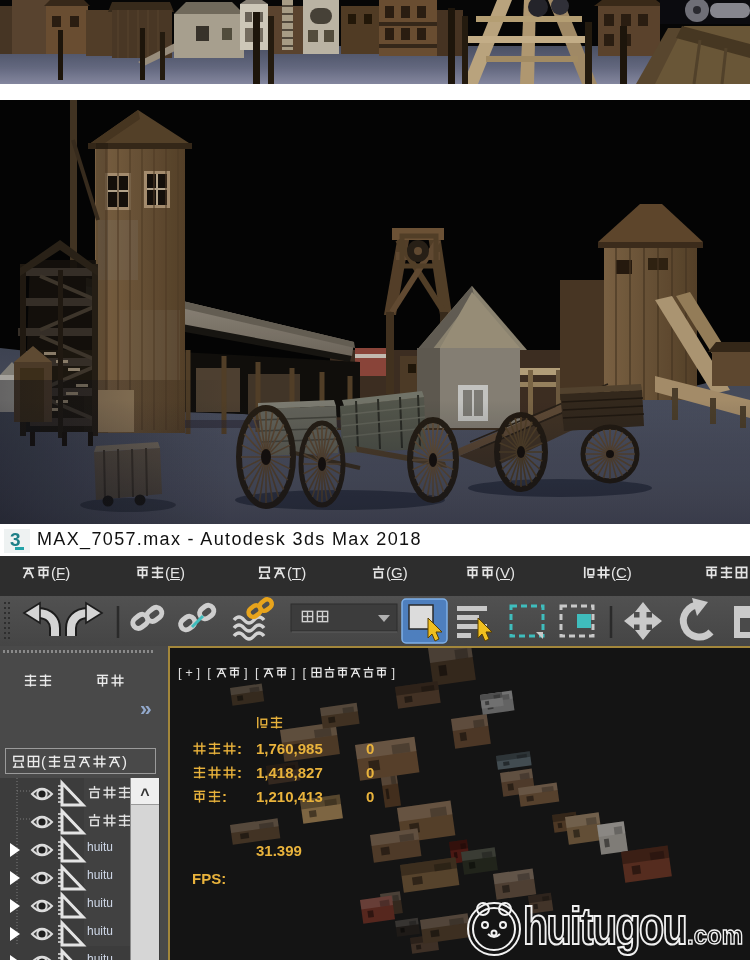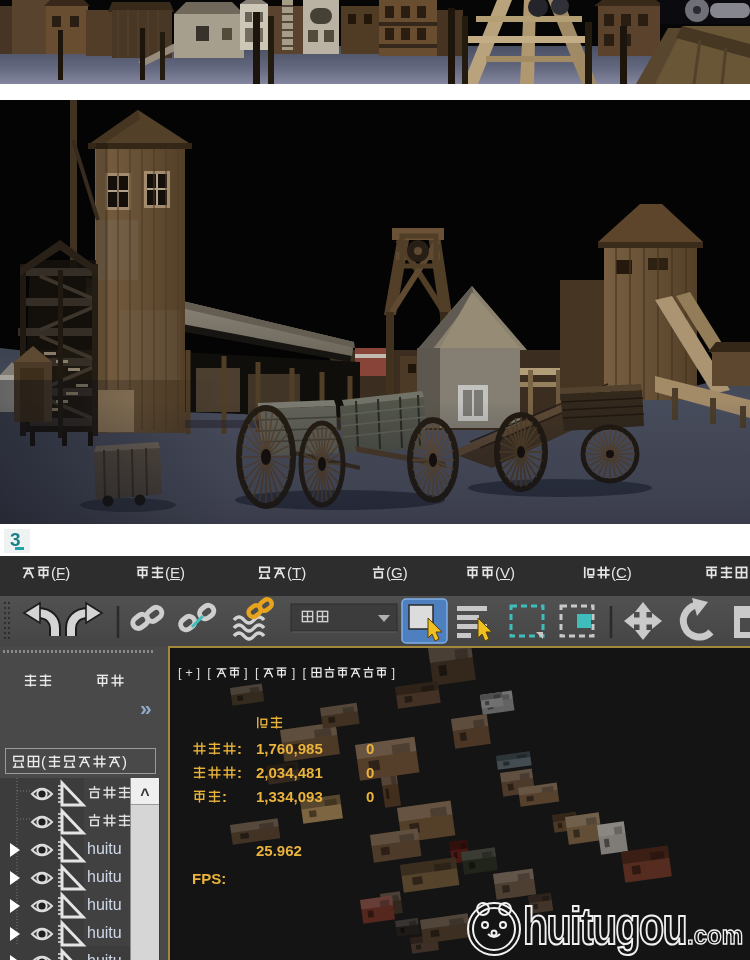--- a/index.html
+++ b/index.html
@@ -16,21 +16,21 @@
 #lpanel{position:absolute;left:0;top:0;width:168px;height:314px;background:#494949;}
 #dots{position:absolute;left:3px;top:4px;width:152px;height:3px;background-image:repeating-linear-gradient(90deg,#8a8a8a 0 2px,transparent 2px 4px);}
 .tab{position:absolute;top:26px;font-size:15px;font-weight:bold;color:#ebebeb;letter-spacing:2px;}
 #chev{position:absolute;left:140px;top:50px;font-size:21px;font-weight:bold;color:#93a9cc;}
 #namebox{position:absolute;left:5px;top:102px;width:151px;height:26px;border:1px solid #9a9a9a;color:#ececec;font-size:15px;line-height:26px;padding-left:5px;letter-spacing:1px;box-sizing:border-box;overflow:hidden;white-space:nowrap;}
 #list{position:absolute;left:0;top:132px;width:160px;height:182px;background:#3c3c3c;overflow:hidden;}
 #sbar{position:absolute;left:130px;top:132px;width:28px;height:182px;background:#d6d6d6;border-left:1px solid #8a8a8a;}
 #sbtn{width:28px;height:26px;background:#efefef;border-bottom:1px solid #9a9a9a;color:#333;font-size:16px;font-weight:bold;text-align:center;line-height:34px;}
 .row{position:absolute;left:0;width:160px;height:28px;}
 .row .etxt{position:absolute;left:87px;top:4px;font-size:15px;color:#e4e4e4;}
-.row .htxt{position:absolute;left:87px;top:4px;font-size:16px;color:#cfd8e8;}
+.row .htxt{position:absolute;left:87px;top:4px;font-size:12px;color:#cfd8e8;}
 .arr{position:absolute;left:10px;top:7px;width:0;height:0;border-left:10px solid #fff;border-top:7px solid transparent;border-bottom:7px solid transparent;}
 #vlabel{position:absolute;left:8px;top:17px;font-size:13px;color:#dcdcdc;}
 #vlabel .cjk{color:#f2f2f2;}
 .stat{position:absolute;font-size:15px;font-weight:bold;color:#e9b33c;font-family:"Liberation Sans",sans-serif;}
 #wmark{position:absolute;left:288px;top:244px;}
 #vobj{position:absolute;left:0;top:0;filter:brightness(0.82) saturate(0.92);}
 .cjk{white-space:nowrap;}
 </style></head>
 <body>
 <svg id="banner" width="750" height="84" viewBox="0 0 750 84" style="filter:blur(0.4px) brightness(0.95)">
@@ -449,20 +449,21 @@
 </linearGradient>
 <rect y="300" width="750" height="124" fill="url(#vig)"></rect>
 <rect y="280" width="230" height="144" fill="url(#vigL)"></rect>
 </svg>
 <div id="titlebar">
  <svg id="maxicon" width="26" height="26" viewBox="0 0 26 26">
   <rect x="0" y="2" width="26" height="24" fill="#eef2f2"></rect>
   <text x="6" y="19" font-size="19" font-weight="bold" fill="#1d7f87" font-family="Liberation Sans">3</text>
   <rect x="11" y="20" width="9" height="3" fill="#23a3a8"></rect>
  </svg>
+ <span class="txt">MAX_7057.max - Autodesk 3ds Max 2018</span>
 </div>
 <div id="menubar">
  <span class="mi" style="left:21px"><span class="cjk"><svg width="15" height="15" viewBox="0 0 16 16" style="vertical-align:-0.13em" fill="none" stroke="currentColor" stroke-width="1.8">
           <line x1="2" y1="3.5" x2="14" y2="3.5"></line>
           <line x1="8" y1="3.5" x2="3" y2="14"></line>
           <line x1="8" y1="3.5" x2="13" y2="14"></line>
           <line x1="5" y1="9" x2="11" y2="9"></line>
         </svg><svg width="15" height="15" viewBox="0 0 16 16" style="vertical-align:-0.13em" fill="none" stroke="currentColor" stroke-width="1.8">
           <line x1="2" y1="2.5" x2="14" y2="2.5"></line>
           <line x1="8" y1="2.5" x2="8" y2="14.5"></line>
@@ -1119,36 +1120,36 @@
             <line x1="5.5" y1="1.5" x2="5.5" y2="14.5"></line>
             <line x1="10.5" y1="1.5" x2="10.5" y2="14.5"></line>
             <line x1="1.5" y1="5.5" x2="14.5" y2="5.5"></line>
             <line x1="1.5" y1="10.5" x2="14.5" y2="10.5"></line>
           </svg><svg width="15" height="15" viewBox="0 0 16 16" style="vertical-align:-0.13em" fill="none" stroke="currentColor" stroke-width="1.5">
             <line x1="5.5" y1="1.5" x2="5.5" y2="14.5"></line>
             <line x1="10.5" y1="1.5" x2="10.5" y2="14.5"></line>
             <line x1="1.5" y1="5.5" x2="14.5" y2="5.5"></line>
             <line x1="1.5" y1="10.5" x2="14.5" y2="10.5"></line>
           </svg></span>:</div>
-  <div class="stat" style="left:86px;top:116px;">2,034,481</div>
+  <div class="stat" style="left:86px;top:116px;">1,418,827</div>
   <div class="stat" style="left:196px;top:116px;">0</div>
   <div class="stat" style="left:22px;top:140px;"><span class="cjk"><svg width="15" height="15" viewBox="0 0 16 16" style="vertical-align:-0.13em" fill="none" stroke="currentColor" stroke-width="1.5">
             <line x1="2" y1="2.5" x2="14" y2="2.5"></line>
             <line x1="8" y1="2.5" x2="8" y2="14.5"></line>
             <rect x="3.5" y="5.5" width="9" height="5.5"></rect>
           </svg><svg width="15" height="15" viewBox="0 0 16 16" style="vertical-align:-0.13em" fill="none" stroke="currentColor" stroke-width="1.5">
             <line x1="2" y1="3.5" x2="14" y2="3.5"></line>
             <line x1="2" y1="8" x2="14" y2="8"></line>
             <line x1="2" y1="13" x2="14" y2="13"></line>
             <line x1="8" y1="1.5" x2="8" y2="14.5"></line>
           </svg></span>:</div>
-  <div class="stat" style="left:86px;top:140px;">1,334,093</div>
+  <div class="stat" style="left:86px;top:140px;">1,210,413</div>
   <div class="stat" style="left:196px;top:140px;">0</div>
   <div class="stat" style="left:22px;top:194px;margin-top:28px;">FPS:</div>
-  <div class="stat" style="left:86px;top:194px;">25.962</div>
+  <div class="stat" style="left:86px;top:194px;">31.399</div>
   <svg id="wmark" width="290" height="70" viewBox="0 0 290 70">
         <g fill="none" stroke="#f2f2f2" stroke-width="2">
           <circle cx="36" cy="37" r="26"></circle>
           <circle cx="36" cy="37" r="21"></circle>
           <circle cx="25" cy="17" r="6"></circle>
           <circle cx="47" cy="17" r="6"></circle>
           <circle cx="27" cy="33" r="3"></circle>
           <circle cx="45" cy="33" r="3"></circle>
           <path d="M30 42 Q36 48 42 42"></path>
           <circle cx="36" cy="41" r="2.5"></circle>

